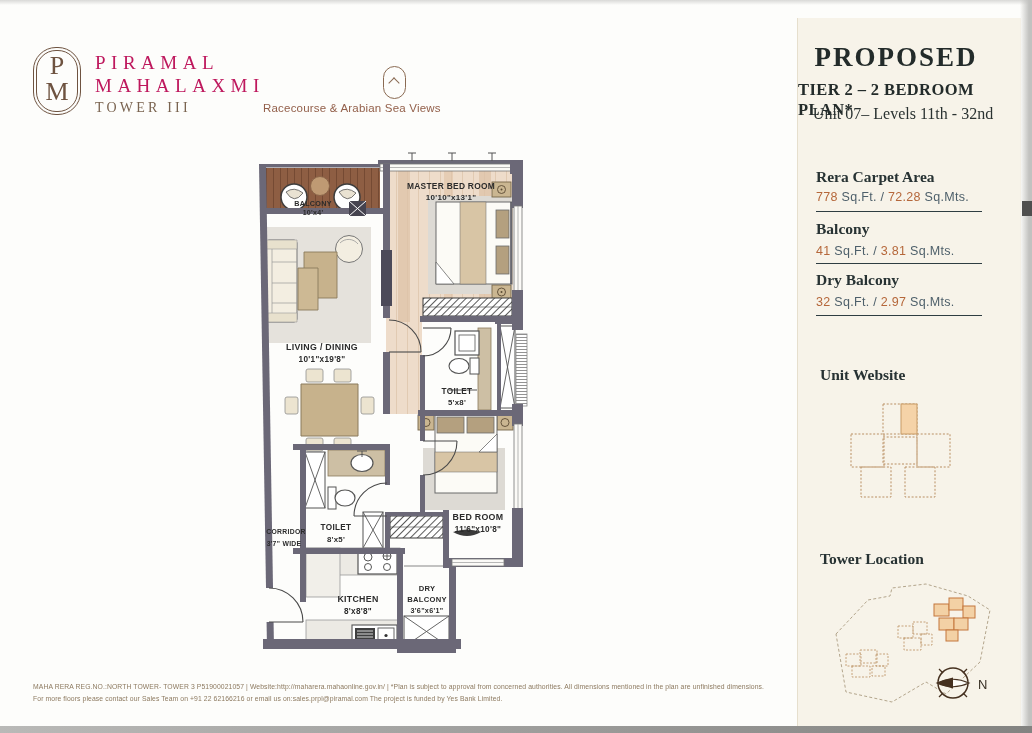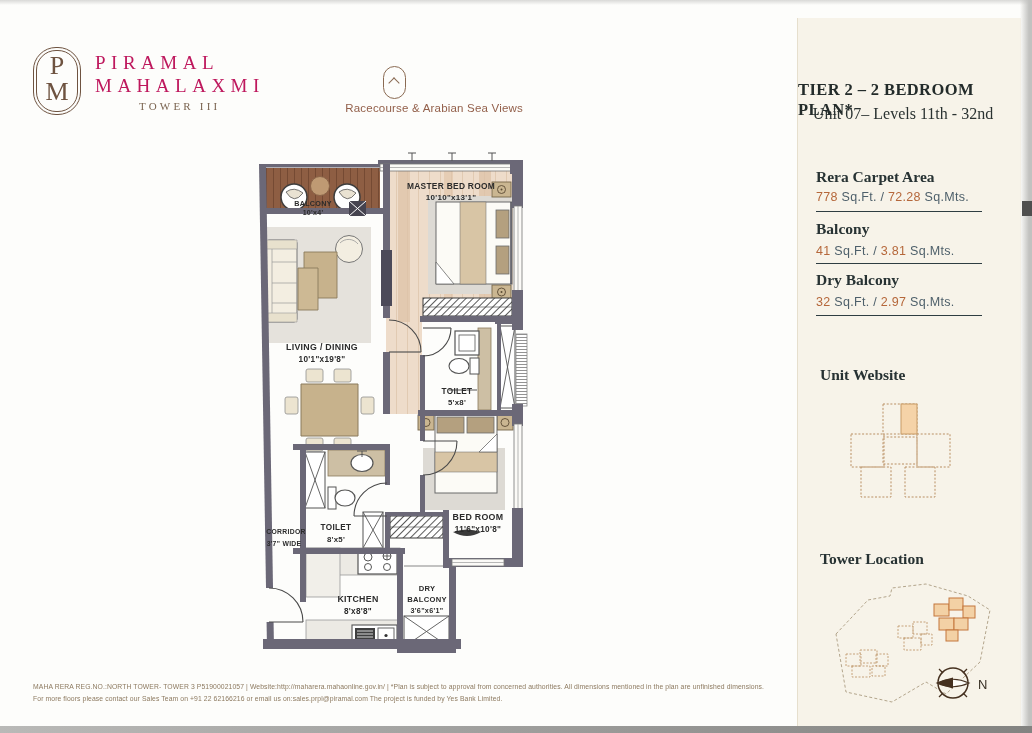--- a/index.html
+++ b/index.html
@@ -8,28 +8,28 @@
   
   .monogram{position:absolute;left:33px;top:47px;width:46px;height:66px;
             border:1.6px solid #6e5340;border-radius:23px;}
   .monogram .inner{position:absolute;inset:2px;border:1px solid #6e5340;border-radius:20px;}
   .mono-letter{position:absolute;left:0;right:0;text-align:center;
                font-family:"Liberation Serif",serif;color:#6e5340;font-size:26px;line-height:1;}
   .mono-p{top:5px;} .mono-m{top:31px;}
   .brand-line{position:absolute;left:95px;font-family:"Liberation Serif",serif;color:#be185d;}
   .brand-1{top:52px;font-size:19px;letter-spacing:5.5px;}
   .brand-2{top:75px;font-size:19px;letter-spacing:5.5px;}
-  .brand-3{top:100px;font-size:11px;letter-spacing:3.2px;color:#7a6450;margin-left:44px;}
+  .brand-3{top:100px;font-size:14px;letter-spacing:3.2px;color:#7a6450;}
   
   .view-pill{position:absolute;left:383px;top:66px;width:21px;height:31px;
              border:1.5px solid #8a6a52;border-radius:12px;}
   .view-pill .chev{position:absolute;left:5.5px;top:12px;width:7px;height:7px;
              border-top:1.6px solid #8a6a52;border-left:1.6px solid #8a6a52;
              transform:rotate(45deg);}
-  .view-label{position:absolute;left:263px;top:102px;width:260px;text-align:right;
+  .view-label{position:absolute;left:263px;top:102px;width:260px;text-align:left;
               font-size:11.5px;color:#93604b;letter-spacing:.2px;}
   
   .panel{position:absolute;left:797px;top:18px;width:223px;height:709px;
          background:#f7f3e9;border-left:1px solid #e6dfcd;}
   .p-title{position:absolute;left:0;width:196px;top:24px;text-align:center;
            font-family:"Liberation Serif",serif;font-size:27px;font-weight:600;
            letter-spacing:2px;color:#232b2a;}
   .p-sub{position:absolute;left:0;width:196px;top:62px;text-align:left;
          font-family:"Liberation Serif",serif;font-size:16.5px;font-weight:700;
          letter-spacing:.4px;color:#232b2a;}
@@ -311,20 +311,21 @@
       <text x="336" y="542" font-size="7.8">8'x5'</text>
       <text x="358" y="602" font-size="8.8">KITCHEN</text>
       <text x="358" y="614" font-size="8.2">8'x8'8"</text>
       <text x="427" y="591" font-size="7.6">DRY</text>
       <text x="427" y="602" font-size="7.6">BALCONY</text>
       <text x="427" y="613" font-size="7.2">3'6"x6'1"</text>
     </g>
   </svg>
 
   <div class="panel">
+    <div class="p-title">PROPOSED</div>
     <div class="p-sub">TIER 2 – 2 BEDROOM PLAN*</div>
     <div class="p-unit">Unit 07– Levels 11th - 32nd</div>
 
     <div class="area-label" style="top:150px">Rera Carpet Area</div>
     <div class="area-value" style="top:172px">
       <span class="num">778</span>&nbsp;<span class="unit">Sq.Ft.</span>&nbsp;<span class="unit">/</span>&nbsp;<span class="num">72.28</span>&nbsp;<span class="unit">Sq.Mts.</span>
     </div>
     <div class="area-rule" style="top:193px"></div>
 
     <div class="area-label" style="top:202px">Balcony</div>

